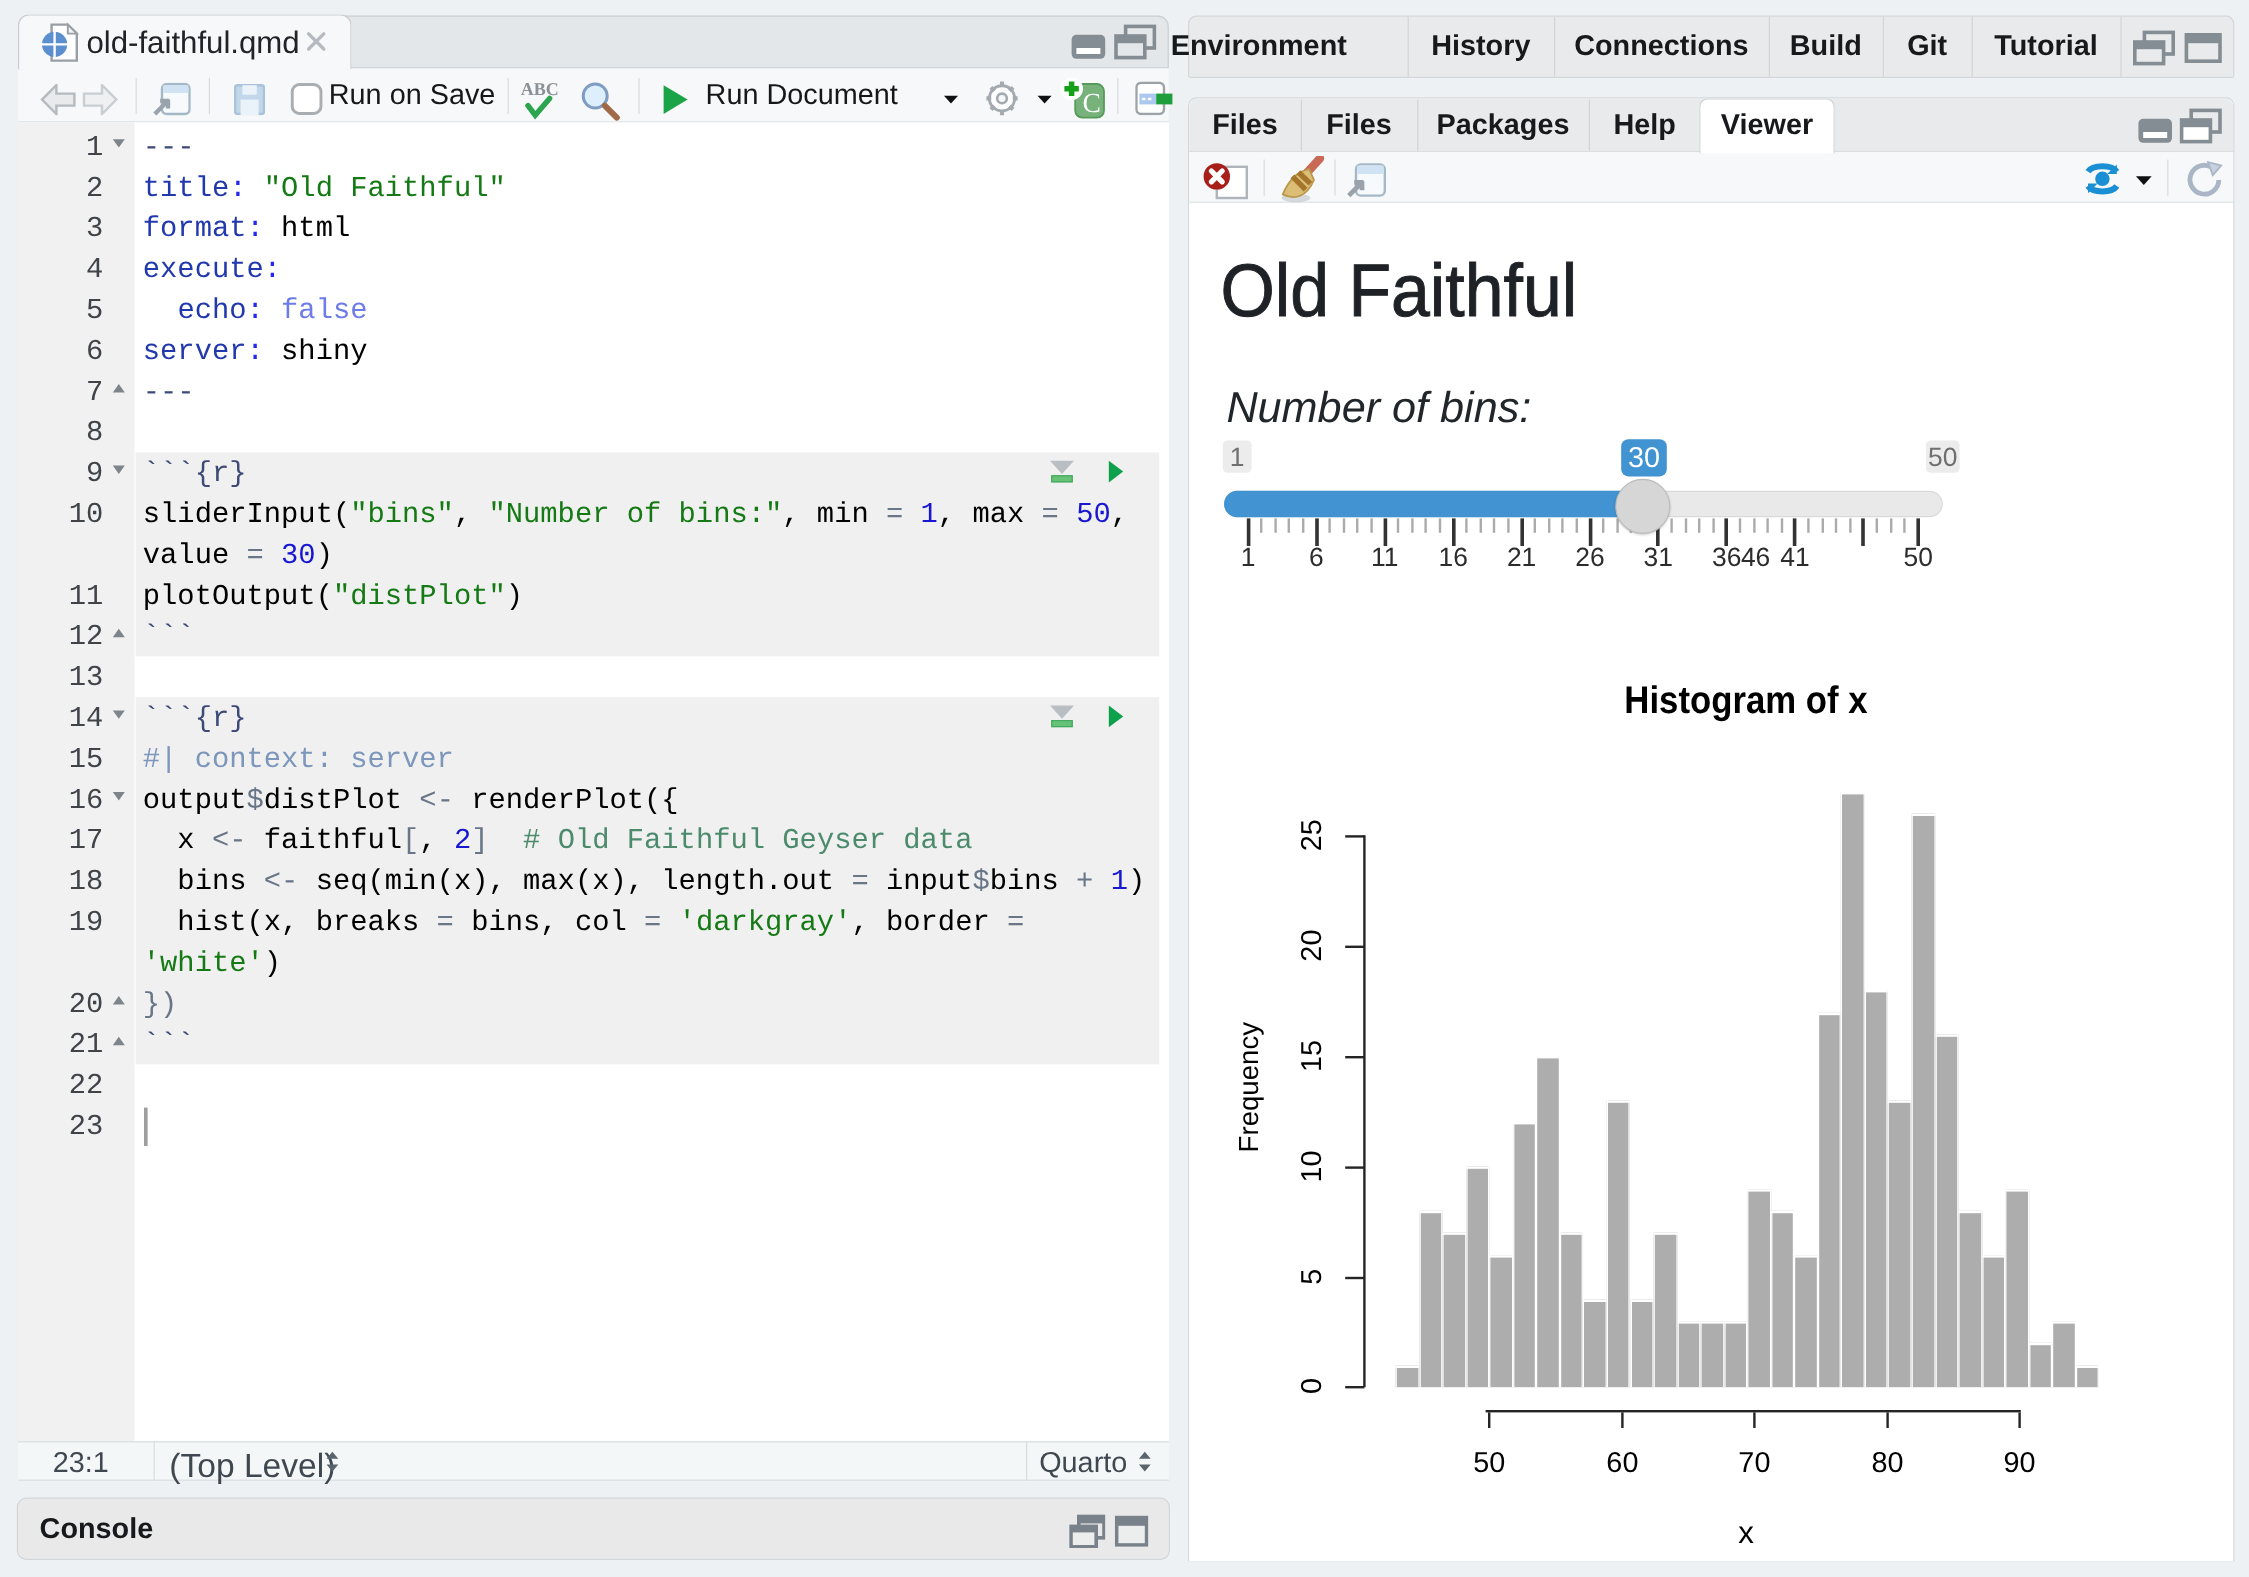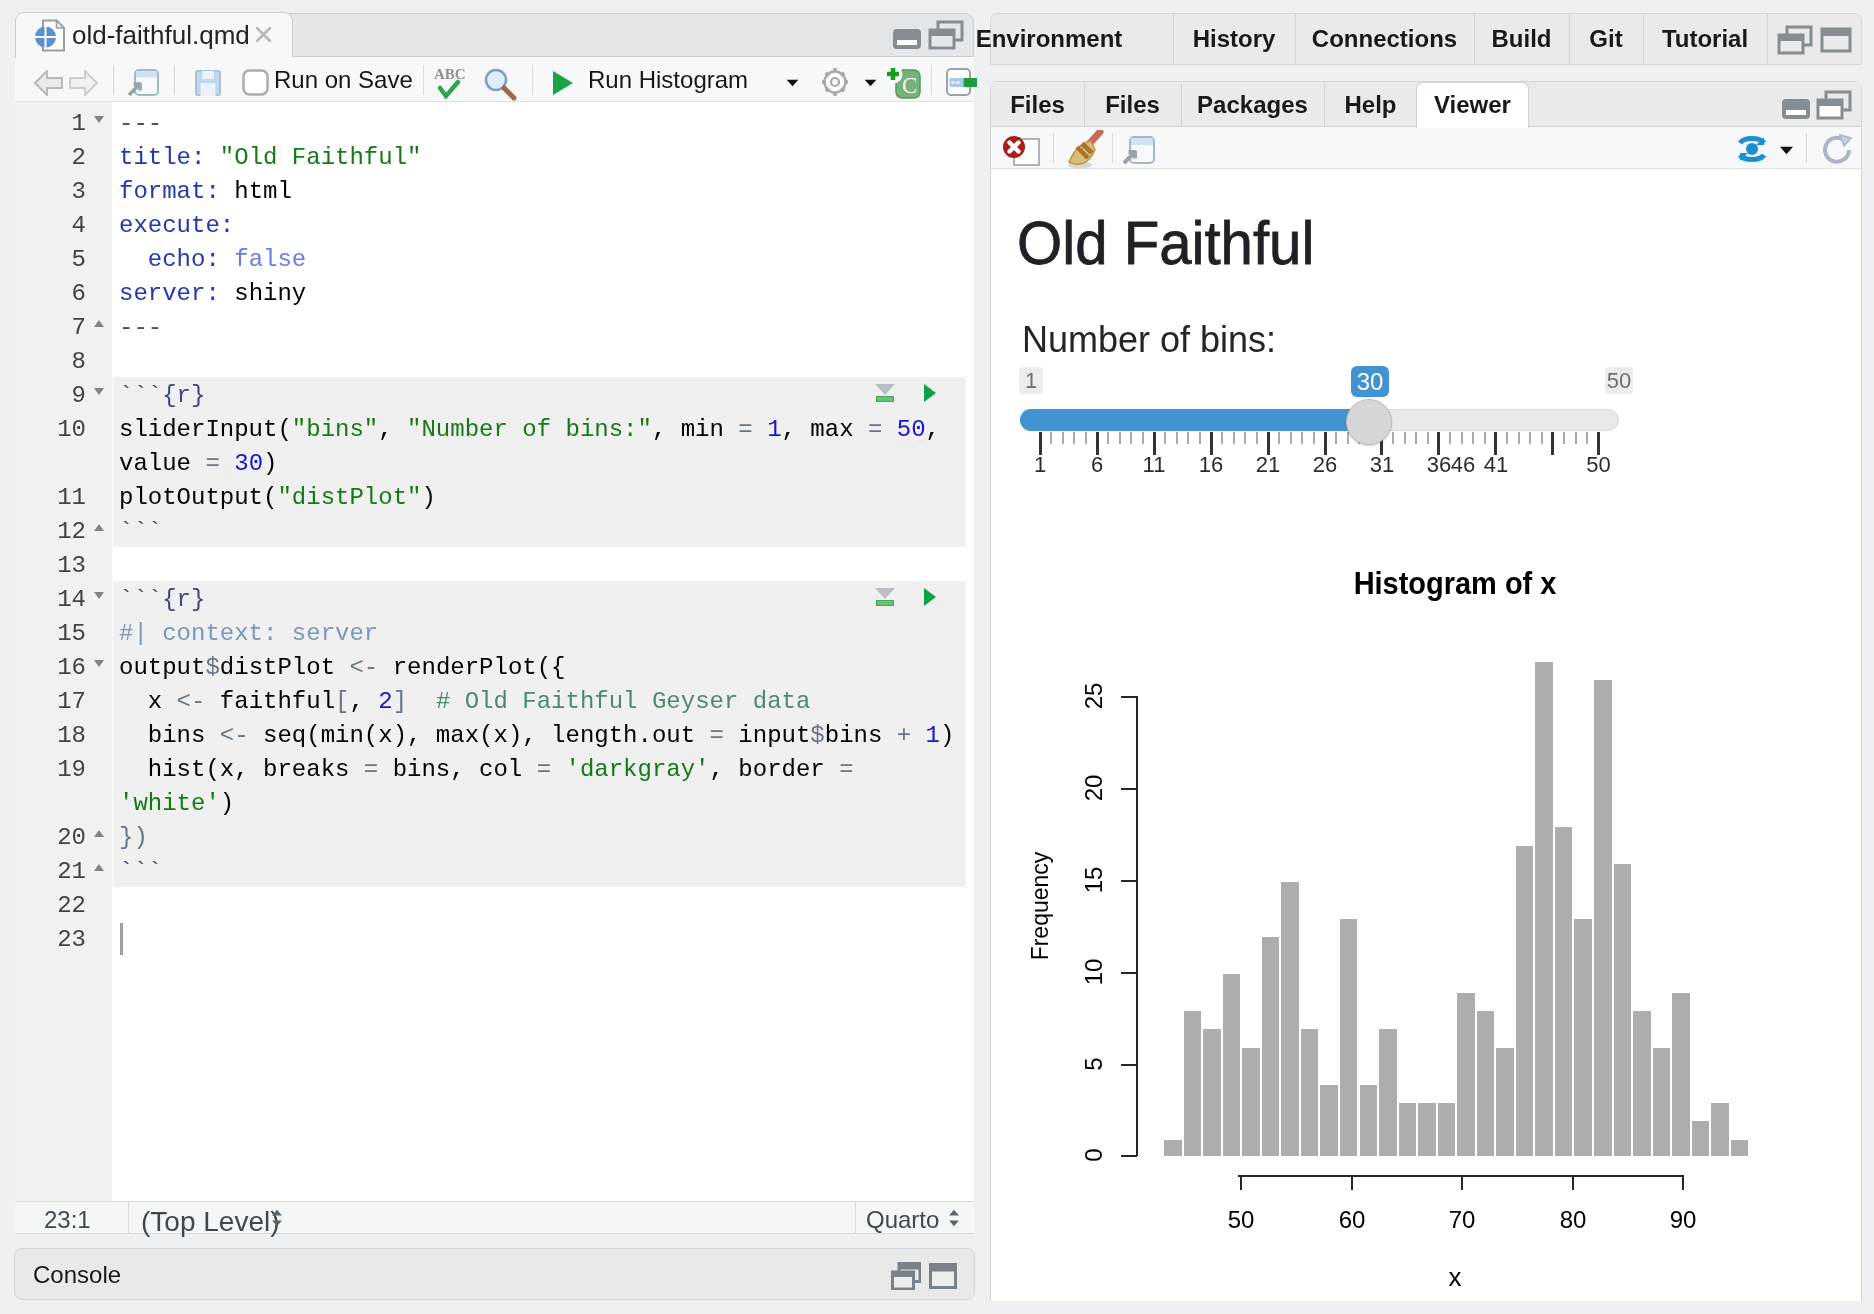--- a/index.html
+++ b/index.html
@@ -34,21 +34,21 @@
 .envsep { position:absolute; top:14px; height:50px; width:1px; background:#d2d5d8; }
 #filescard { position:absolute; left:990px; top:81px; width:872px; height:1220px; background:#fff; border:1px solid #d3d7da; border-radius:7px 7px 0 0; }
 #filesstrip { position:absolute; left:991px; top:82px; width:870px; height:45px; background:#e9eaeb; border-bottom:1px solid #cdd2d5; border-radius:7px 7px 0 0; }
 #viewertab { position:absolute; left:1416px; top:82px; width:113px; height:46px; background:#fff; border:1px solid #cdd2d5; border-bottom:none; border-radius:7px 7px 0 0; z-index:3; }
 .ftab { position:absolute; top:82px; height:45px; line-height:45px; text-align:center; font-weight:bold; font-size:24px; color:#17191c; z-index:4; }
 #viewtoolbar { position:absolute; left:991px; top:127px; width:870px; height:42px; background:#f6f8f9; border-bottom:1px solid #dfe3e6; }
 #viewercontent { position:absolute; left:991px; top:170px; width:870px; height:1131px; background:#fff; }
 
 
 #h1 { position:absolute; left:1017px; top:203px; font-size:62px; line-height:80px; color:#1e2126; font-weight:500; -webkit-text-stroke:0.8px #1e2126; transform:scaleX(0.938); transform-origin:0 0; }
-#nlabel { position:absolute; left:1022px; top:316px; font-size:36px; line-height:48px; color:#21262b; }
+#nlabel { position:absolute; left:1022px; top:316px; font-size:36px; line-height:48px; color:#21262b;font-style:italic; }
 .irs-minmax { position:absolute; top:367px; height:27px; background:#ececec; border-radius:4px; color:#6f6f6f; font-size:22px; line-height:27px; text-align:center; }
 #irs-single { position:absolute; left:1351px; top:366px; width:38px; height:31px; background:#4293d2; border-radius:6px; color:#fff; font-size:24px; line-height:31px; text-align:center; }
 #irs-track { position:absolute; left:1020px; top:409px; width:599px; height:22px; background:#e9e9e9; border:1px solid #d9d9d9; border-radius:11px; }
 #irs-bar { position:absolute; left:1020px; top:409px; width:349px; height:22px; background:#4293d2; border-radius:11px 0 0 11px; }
 #irs-handle { position:absolute; left:1346px; top:399px; width:46px; height:46px; background:#d6d6d6; border:1px solid #bdbdbd; border-radius:50%; box-shadow:0 1px 2px rgba(0,0,0,0.18); }
 .gmaj { position:absolute; top:432px; width:3px; height:23px; background:#333; }
 .gmin { position:absolute; top:432px; width:2px; height:12px; background:#ababab; }
 .gnum { position:absolute; top:452px; width:60px; text-align:center; font-size:22px; line-height:26px; color:#2c2c2c; }
 
 
@@ -112,21 +112,21 @@
   <path d="M8 22 L14 30 L26 16" stroke="#2da44e" stroke-width="4.5" fill="none" stroke-linecap="round"></path>
 </svg>
 <svg style="left:482px;top:66px" width="36" height="36" viewBox="0 0 36 36">
   <circle cx="14" cy="14" r="10" fill="#ddeefc" stroke="#7f9dc2" stroke-width="2.5"></circle>
   <path d="M22 22 L32 32" stroke="#a06a48" stroke-width="5" stroke-linecap="round"></path>
 </svg>
 <div class="sep" style="left:532px;top:65px"></div>
 <svg style="left:552px;top:70px" width="22" height="26" viewBox="0 0 22 26">
     <path d="M1 1 L21 13 L1 25 Z" fill="#1ba348"></path>
   </svg>
-<div class="tbtext" style="left:588px;top:57px">Run Histogram</div>
+<div class="tbtext" style="left:588px;top:57px">Run Document</div>
 <svg style="left:786px;top:79px" width="13" height="8" viewBox="0 0 20 12">
     <path d="M1 1 L10 11 L19 1 Z" fill="#111"></path>
   </svg>
 <svg style="left:820px;top:66px" width="30" height="32" viewBox="0 0 30 32">
   <circle cx="15" cy="16" r="10.5" fill="#fdfdfe" stroke="#a3aab0" stroke-width="2.4"></circle>
   <circle cx="15" cy="16" r="4" fill="#f6f8f9" stroke="#a3aab0" stroke-width="2.2"></circle>
   <g stroke="#a3aab0" stroke-width="3.4">
       <path d="M15 2 v4 M15 26 v4 M2 16 h4 M24 16 h4 M5.8 6.8 l2.9 2.9 M21.3 22.3 L24.2 25.2 M24.2 6.8 l-2.9 2.9 M8.7 22.3 L5.8 25.2"></path>
     </g>
 </svg>
@@ -212,21 +212,21 @@
 <svg style="left:270px;top:1209px" width="14" height="18" viewBox="0 0 16 22">
     <path d="M2 8 L8 1 L14 8 Z M2 14 L8 21 L14 14 Z" fill="#5a646c"></path>
   </svg>
 <div class="abs" style="left:855px;top:1201px;width:1px;height:33px;background:#d8dcdf"></div>
 <div class="abs" style="left:866px;top:1206px;font-size:24px;color:#3f4850;">Quarto</div>
 <svg style="left:947px;top:1209px" width="14" height="18" viewBox="0 0 16 22">
     <path d="M2 8 L8 1 L14 8 Z M2 14 L8 21 L14 14 Z" fill="#5a646c"></path>
   </svg>
 
 <div id="console"></div>
-<div class="abs" style="left:33px;top:1261px;font-size:24px;color:#17191c;">Console</div>
+<div class="abs" style="left:33px;top:1261px;font-size:24px;color:#17191c;font-weight:bold;">Console</div>
 <svg style="left:891px;top:1262px" width="30" height="28" viewBox="0 0 30 28">
   <rect x="8" y="1.5" width="21" height="18" fill="none" stroke="#79828a" stroke-width="3"></rect>
   <rect x="8" y="1.5" width="21" height="6" fill="#79828a"></rect>
   <rect x="1.5" y="10" width="21" height="17" fill="#eceded" stroke="#79828a" stroke-width="3"></rect>
   <rect x="1.5" y="10" width="21" height="5" fill="#79828a"></rect>
 </svg>
 <svg style="left:929px;top:1263px" width="28" height="26" viewBox="0 0 28 26">
   <rect x="1.5" y="1.5" width="25" height="23" fill="#eceded" stroke="#79828a" stroke-width="3"></rect>
   <rect x="1.5" y="1.5" width="25" height="7" fill="#79828a"></rect>
 </svg>

